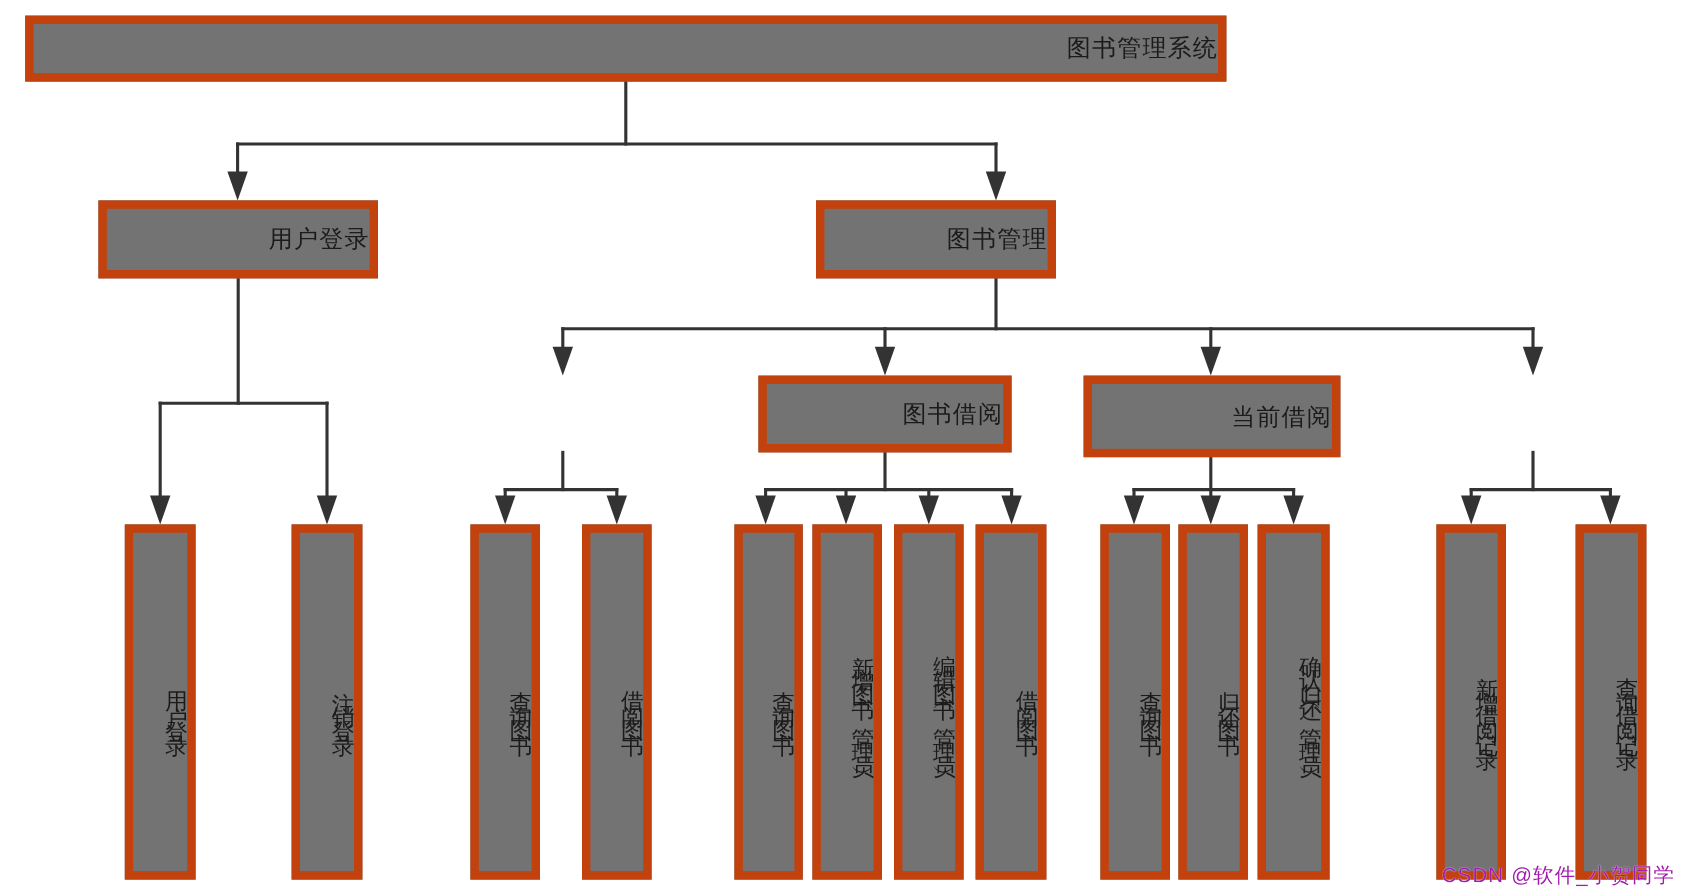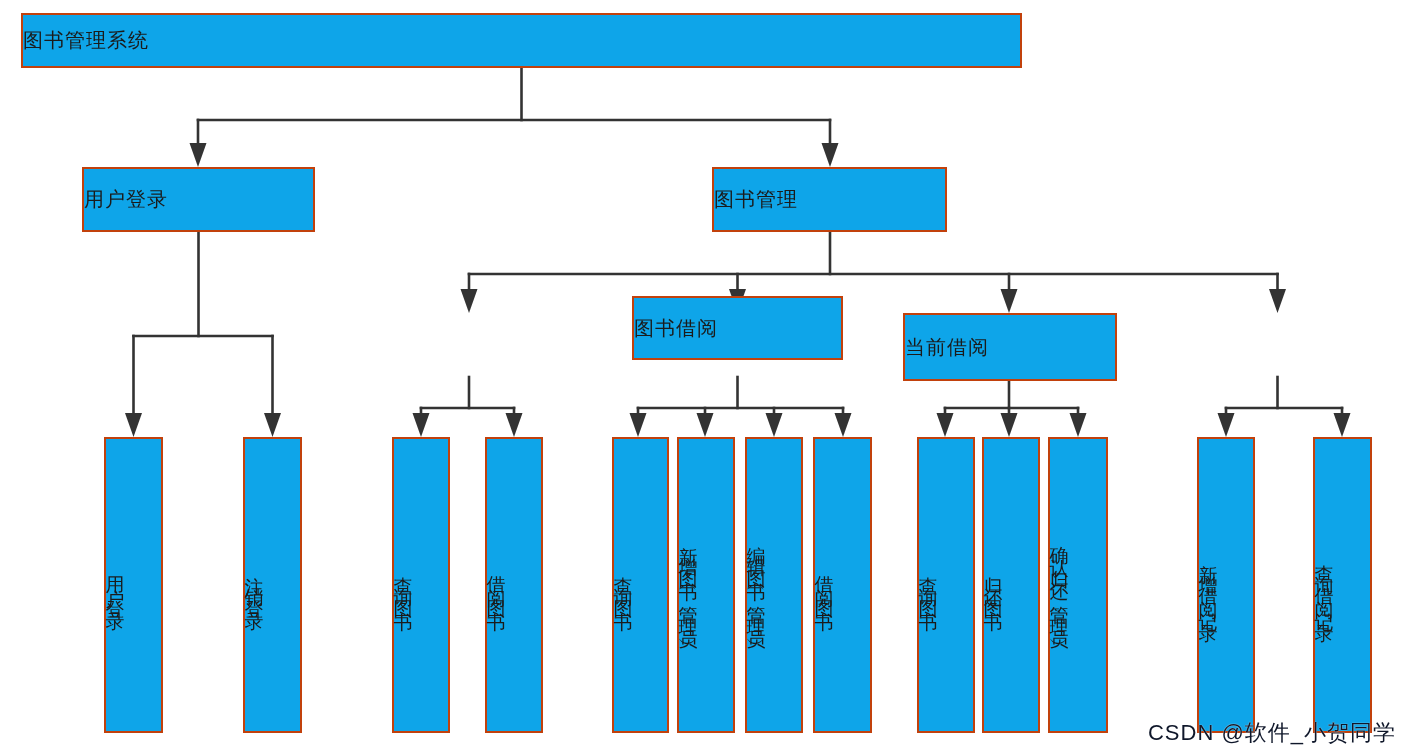--- a/index.html
+++ b/index.html
@@ -12,26 +12,26 @@
     font-family: "Liberation Sans", "DejaVu Sans", sans-serif;
   }
   #connector-layer {
     position: absolute;
     left: 0; top: 0;
     width: 1405px; height: 747px;
     z-index: 0;
   }
   .box {
     position: absolute;
-    background: #0ea5e9;
-    border: 2px solid #c2410c;
+    background: #737373;
+    border: 7px solid #c2410c;
     box-sizing: border-box;
     display: flex;
     align-items: center;
-    justify-content: flex-start;
+    justify-content: flex-end;
     z-index: 1;
   }
   .box .label {
     font-size: 20px;
     letter-spacing: 1px;
     color: #1b1b1b;
     white-space: nowrap;
   }
   .v { top: 437px; height: 296px; }
   .v .vlabel {
@@ -40,23 +40,23 @@
     font-size: 19px;
     letter-spacing: 12px;
     line-height: 1;
     color: #1b1b1b;
   }
   #watermark {
     position: absolute;
     right: 9px;
     top: 718px;
     z-index: 5;
-    font-size: 22px;
+    font-size: 17px;
     letter-spacing: 1px;
-    color: #0f172a;
+    color: #a21caf;
     text-shadow: 0 0 1px #ffffff;
     white-space: nowrap;
   }
   .cline { stroke: #333; stroke-width: 2.6; fill: none; stroke-linecap: square; }
   .ahead { fill: #333; stroke: none; }
 </style>
 </head>
 <body>
 
 <div id="stage">
@@ -137,25 +137,25 @@
     </g>
   </svg>
 
   <div class="box h" style="left:21px; top:13px; width:1001px; height:55px">
     <span class="label">图书管理系统</span>
   </div>
 
   <div class="box h" style="left:82px; top:167px; width:233px; height:65px">
     <span class="label">用户登录</span>
   </div>
-  <div class="box h" style="left:712px; top:167px; width:235px; height:65px">
+  <div class="box h" style="left:680px; top:167px; width:200px; height:65px">
     <span class="label">图书管理</span>
   </div>
 
-  <div class="box h" style="left:632px; top:296px; width:211px; height:64px">
+  <div class="box h" style="left:632px; top:313px; width:211px; height:64px">
     <span class="label">图书借阅</span>
   </div>
   <div class="box h" style="left:903px; top:313px; width:214px; height:68px">
     <span class="label">当前借阅</span>
   </div>
 
   <div class="box v" style="left:104px; width:59px">
     <span class="vlabel">用户登录</span>
   </div>
   <div class="box v" style="left:243px; width:59px">

